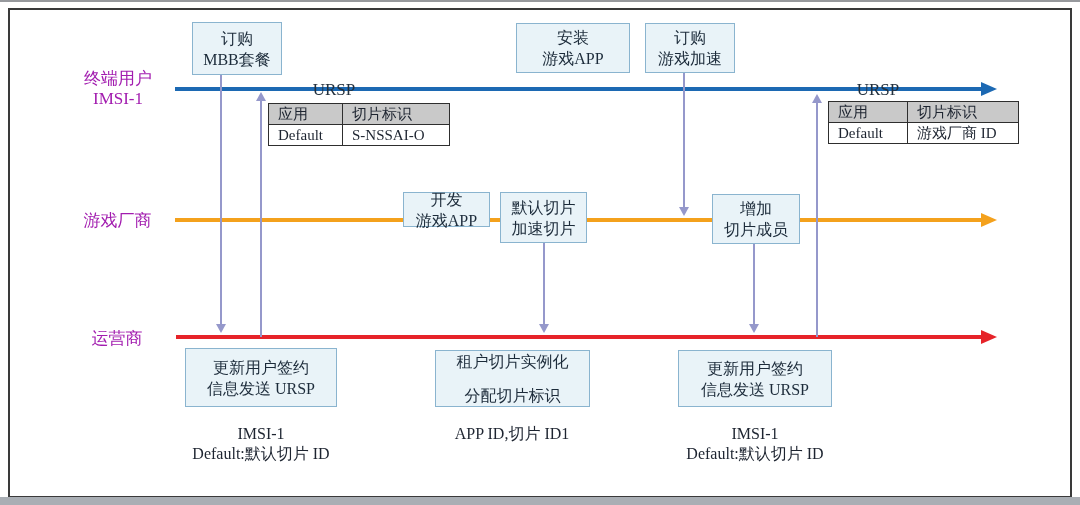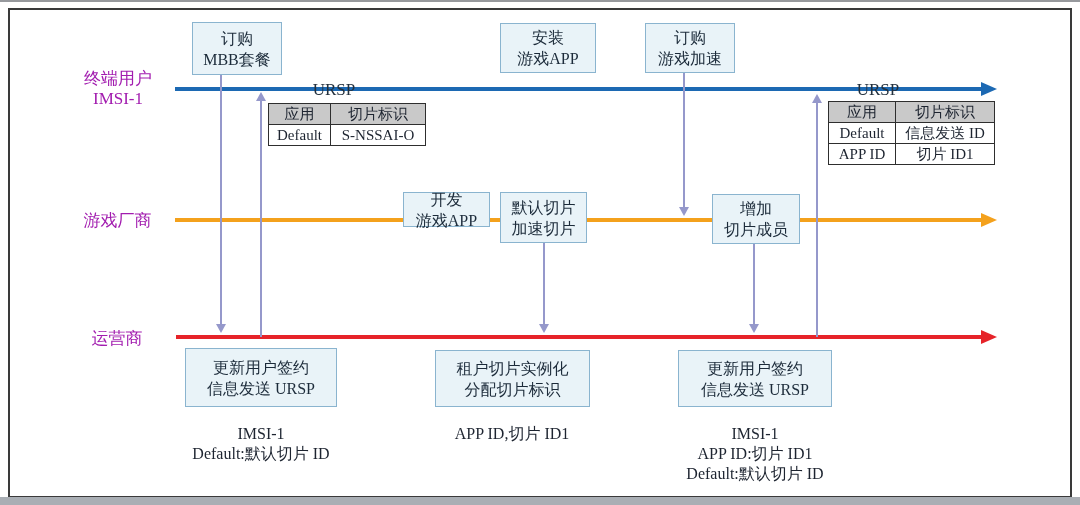--- a/index.html
+++ b/index.html
@@ -24,21 +24,21 @@
     font-size:16px;line-height:21px;text-align:center;color:#1c2b3a;
     box-sizing:border-box;
   }
   
   .varrow{width:2px;background:#9598cb;}
   .vhead-down{width:0;height:0;border-left:5px solid transparent;border-right:5px solid transparent;border-top:9px solid #9598cb;}
   .vhead-up{width:0;height:0;border-left:5px solid transparent;border-right:5px solid transparent;border-bottom:9px solid #9598cb;}
   
   table.map{border-collapse:collapse;font-size:15px;background:#ffffff;}
   table.map th,table.map td{
-    border:1.5px solid #2e2e2e;text-align:center;padding:0 3px;
+    border:1.5px solid #2e2e2e;text-align:left;padding:0 9px;
     height:20px;font-weight:normal;white-space:nowrap;
   }
   table.map th{background:#c9c9c9;}
   .ursp{font-size:17px;text-align:center;color:#23303d;margin-top:32px;}
   .note{font-size:16px;line-height:20px;text-align:center;color:#1d2430;}
 </style>
 </head>
 <body>
 
 <div class="abs top-strip"></div>
@@ -77,21 +77,21 @@
 <div class="abs vhead-down" style="left:749px;top:324px;"></div>
 
 <div class="abs varrow" style="left:816px;top:102px;height:235px;"></div>
 <div class="abs vhead-up" style="left:812px;top:94px;"></div>
 
 <div class="abs box" style="left:192px;top:22px;width:90px;height:53px;">
   <div>订购</div>
   <div>MBB套餐</div>
 </div>
 <div class="abs ursp" style="left:299px;top:48px;width:70px;">URSP</div>
-<div class="abs box" style="left:500px;top:23px;width:96px;height:50px;">
+<div class="abs box" style="left:516px;top:23px;width:114px;height:50px;">
   <div>安装</div>
   <div>游戏APP</div>
 </div>
 <div class="abs box" style="left:645px;top:23px;width:90px;height:50px;">
   <div>订购</div>
   <div>游戏加速</div>
 </div>
 <div class="abs ursp" style="left:843px;top:48px;width:70px;">URSP</div>
 
 <table class="map abs" style="left:268px;top:103px;">
@@ -108,25 +108,21 @@
   </table>
 
 <table class="map abs" style="left:828px;top:101px;">
   <tbody>
       <tr>
     <th style="width:60px;">应用</th>
     <th style="width:92px;">切片标识</th>
   </tr>
   <tr>
     <td>Default</td>
-    <td>信息发送 ID</td>
-  </tr>
-  <tr>
-    <td>APP ID</td>
-    <td>切片 ID1</td>
+    <td>游戏厂商 ID</td>
   </tr>
 </tbody>
   </table>
 
 <div class="abs box" style="left:403px;top:192px;width:87px;height:35px;align-items:center;">
   <div>开发</div>
   <div>游戏APP</div>
 </div>
 <div class="abs box" style="left:500px;top:192px;width:87px;height:51px;">
   <div>默认切片</div>
@@ -134,33 +130,32 @@
 </div>
 <div class="abs box" style="left:712px;top:194px;width:88px;height:50px;">
   <div>增加</div>
   <div>切片成员</div>
 </div>
 
 <div class="abs box" style="left:185px;top:348px;width:152px;height:59px;">
   <div>更新用户签约</div>
   <div>信息发送 URSP</div>
 </div>
-<div class="abs box" style="left:435px;top:350px;width:155px;height:57px;">
+<div class="abs box" style="left:435px;top:350px;width:155px;height:57px;justify-content:space-between;">
   <div>租户切片实例化</div>
   <div>分配切片标识</div>
 </div>
 <div class="abs box" style="left:678px;top:350px;width:154px;height:57px;">
   <div>更新用户签约</div>
   <div>信息发送 URSP</div>
 </div>
 
 <div class="abs note" style="left:161px;top:424px;width:200px;">
   <div>IMSI-1</div>
   <div>Default:默认切片 ID</div>
 </div>
 <div class="abs note" style="left:412px;top:424px;width:200px;">
   <div>APP ID,切片 ID1</div>
 </div>
 <div class="abs note" style="left:655px;top:424px;width:200px;">
   <div>IMSI-1</div>
-  <div>APP ID:切片 ID1</div>
   <div>Default:默认切片 ID</div>
 </div>
 
 </body></html>

